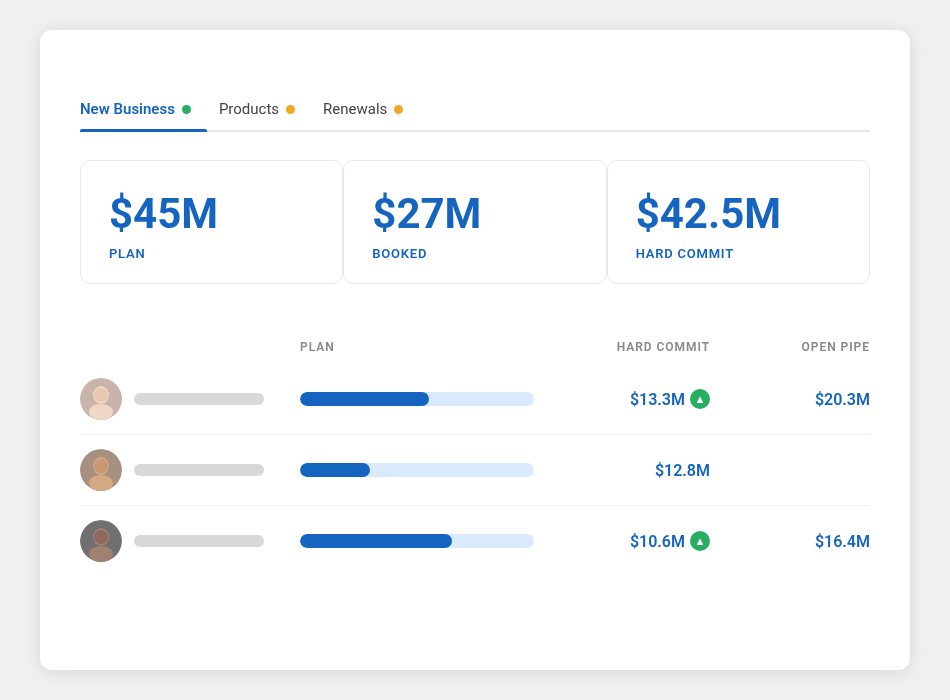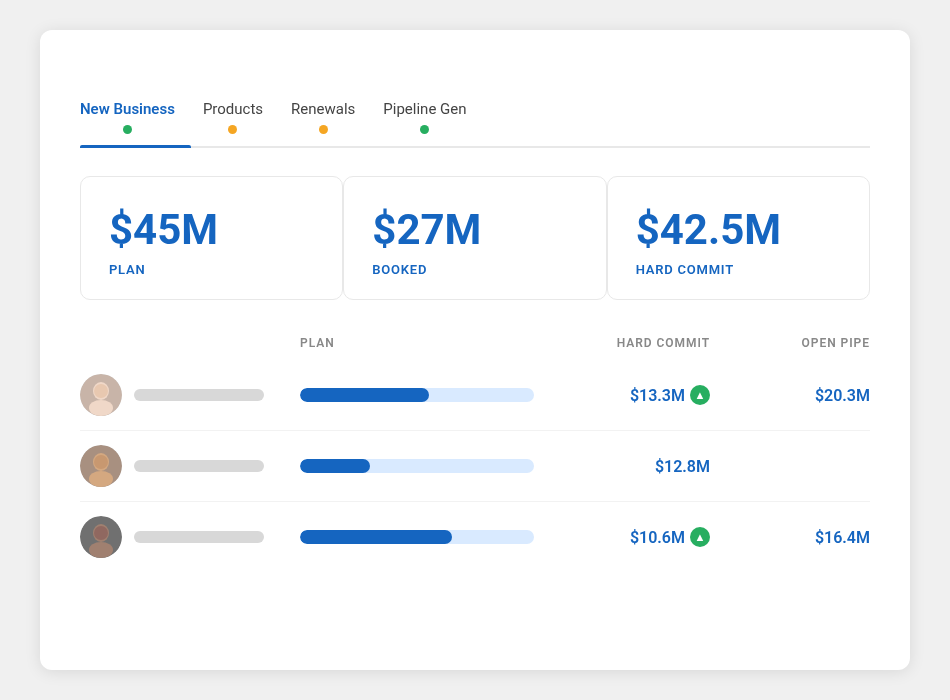--- a/index.html
+++ b/index.html
@@ -37,21 +37,20 @@
     .tab {
       display: flex;
       align-items: center;
       gap: 7px;
       padding: 10px 28px 12px 0;
       font-size: 15px;
       color: #444;
       cursor: pointer;
       position: relative;
       font-weight: 400;
-      flex-direction: column;
     }
     .tab.active {
       color: #1565c0;
       font-weight: 600;
     }
     .tab.active::after {
       content: '';
       position: absolute;
       bottom: -2px;
       left: 0;
@@ -63,21 +62,21 @@
     .tab-dot {
       width: 9px;
       height: 9px;
       border-radius: 50%;
       display: inline-block;
     }
     
     .metric-cards {
       display: flex;
       gap: 0;
-      margin-bottom: 36px;
+      margin-bottom: 56px;
     }
     .metric-card {
       flex: 1;
       border: 1.5px solid #e8e8e8;
       border-radius: 10px;
       padding: 28px 28px 22px 28px;
     }
     .metric-value {
       font-size: 42px;
       font-weight: 700;
@@ -186,24 +185,20 @@
         <span>New Business</span>
         <span class="tab-dot" style="background:#27ae60"></span>
       </div>
       <div class="tab">
         <span>Products</span>
         <span class="tab-dot" style="background:#f5a623"></span>
       </div>
       <div class="tab">
         <span>Renewals</span>
         <span class="tab-dot" style="background:#f5a623"></span>
-      </div>
-      <div class="tab">
-        <span>Pipeline Gen</span>
-        <span class="tab-dot" style="background:#27ae60"></span>
       </div>
     </div>
 
   <div class="metric-cards">
       <div class="metric-card">
     <div class="metric-value">$45M</div>
     <div class="metric-label">PLAN</div>
   </div>
       <div class="metric-card">
     <div class="metric-value">$27M</div>

